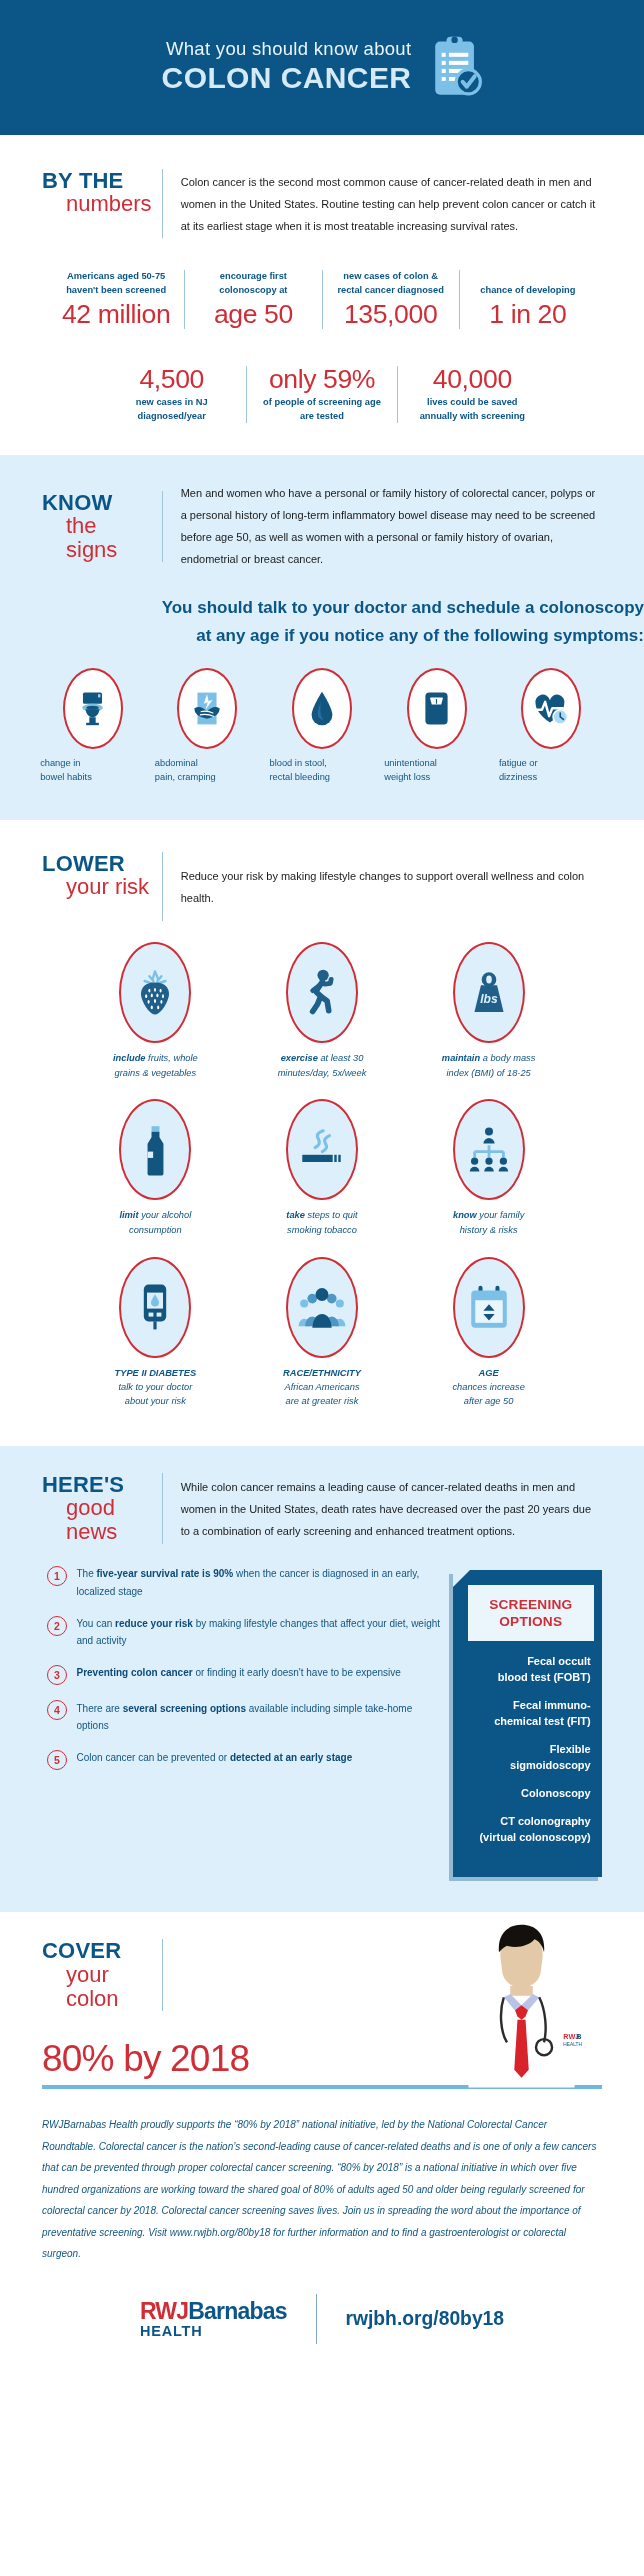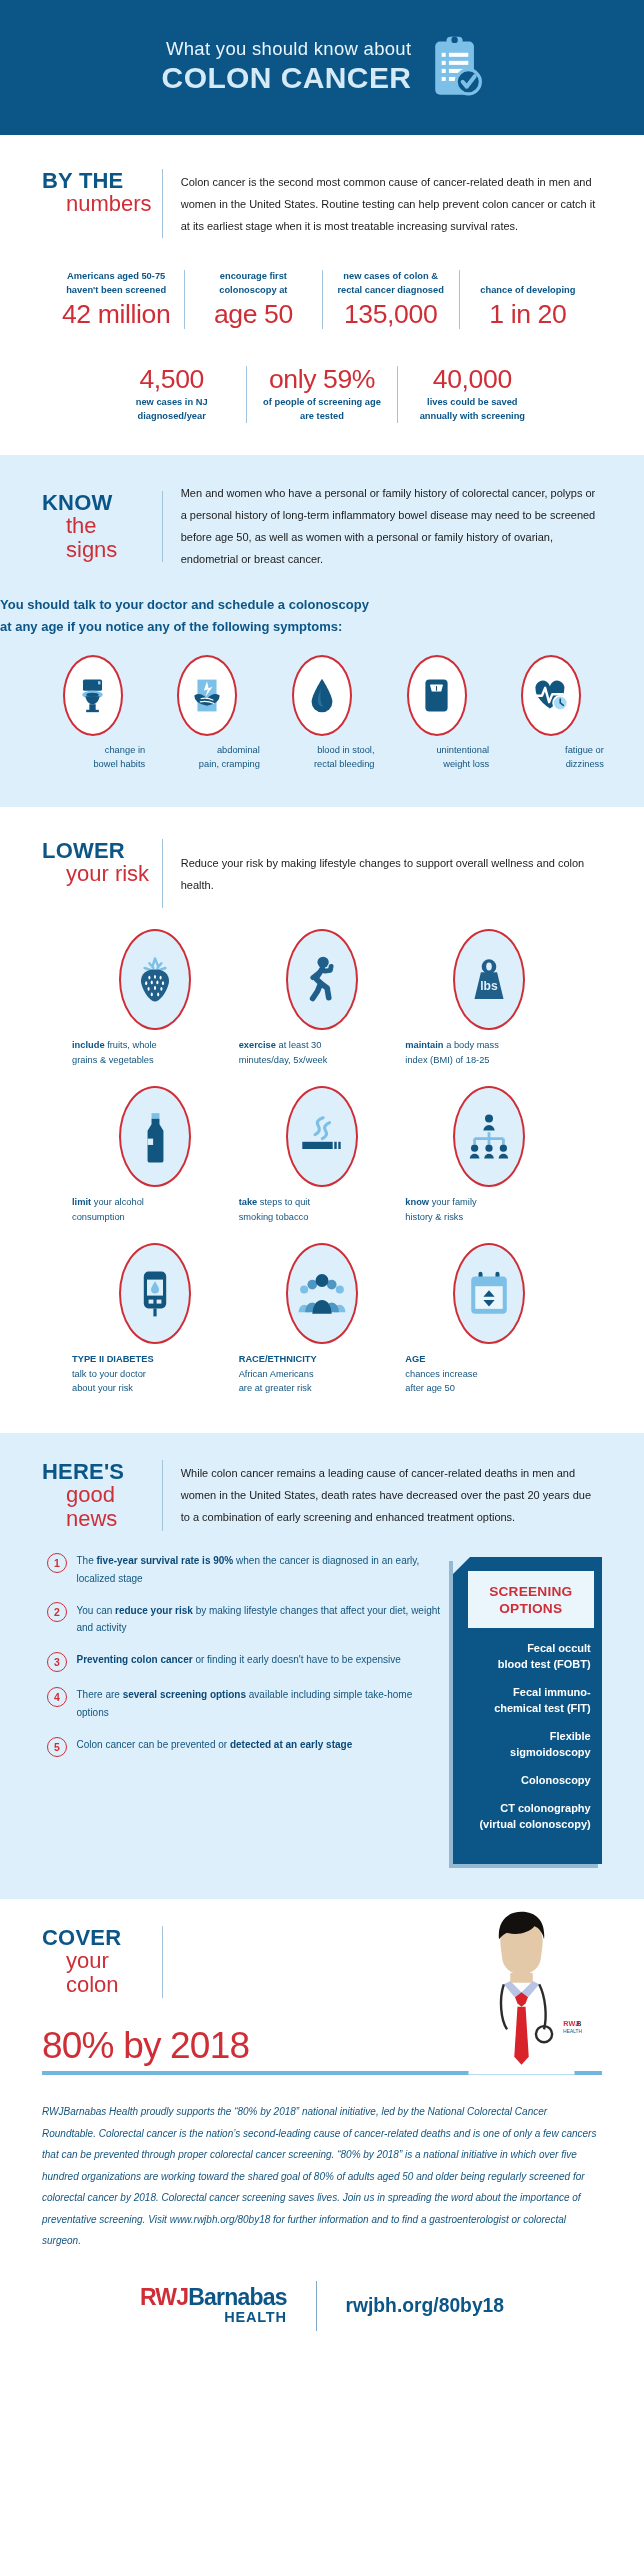--- a/index.html
+++ b/index.html
@@ -108,38 +108,38 @@
     margin-top: 2.4px;
     font-family: "Liberation Sans Narrow", "Liberation Sans", sans-serif;
   }
   .stat.flip .num { order: 2; margin-top: 2.4px; }
   .stat.flip .lbl { order: 1; margin-top: 0; margin-bottom: 1.6px; }
   .stat.flip { display: flex; flex-direction: column; }
 
   
   .panel-light { background: #ddeffb; padding: 27px 0 24px; }
   .lead {
-    text-align: left;
+    text-align: right;
     color: #0b5587;
     font-weight: bold;
-    font-size: 13px;
+    font-size: 17px;
     line-height: 1.65;
     margin-top: 24px;
     font-family: "Liberation Sans Narrow", "Liberation Sans", sans-serif;
   }
 
   
   .ovals {
     display: flex;
     justify-content: center;
     gap: 9.7px;
     margin-top: 17.7px;
     padding: 0 32px;
   }
-  .oval-item { width: 105px; text-align: right; }
+  .oval-item { width: 105px; text-align: left; }
   .oval {
     width: 60px; height: 81px;
     margin: 0 auto;
     border: 2.4px solid #cf2e37;
     border-radius: 50%;
     background: #ffffff;
     display: flex;
     align-items: center;
     justify-content: center;
   }
@@ -154,22 +154,23 @@
   
   .risk-grid {
     display: flex;
     flex-wrap: wrap;
     justify-content: center;
     padding: 0 72px;
     margin-top: 21px;
   }
   .risk-cell {
     width: 33.33%;
-    text-align: left;
+    text-align: center;
     margin-bottom: 19.3px;
+    font-style: italic;
   }
   .risk-oval {
     width: 72px; height: 101px;
     margin: 0 auto;
     border: 2.4px solid #cf2e37;
     border-radius: 50%;
     background: #ddeffb;
     display: flex; align-items: center; justify-content: center;
   }
   .risk-cap {
@@ -275,21 +276,21 @@
 
   
   .footer {
     display: flex;
     align-items: center;
     justify-content: center;
     gap: 29px;
     margin-top: 29px;
     padding-bottom: 32px;
   }
-  .logo { text-align: right; line-height: 1; }
+  .logo { line-height: 1; }
   .logo .l1 { font-size: 23px; font-weight: bold; letter-spacing: -0.8px; }
   .logo .rwj { color: #cf2e37; }
   .logo .barn { color: #0b5587; }
   .logo .l2 { font-size: 14.5px; font-weight: bold; color: #0b5587; letter-spacing: 0.8px; margin-top: 0.8px; }
   .footer-div { width: 0.8px; height: 50px; background: #7fa8c4; }
   .footer-url { font-size: 19.3px; font-weight: bold; color: #0b5587;
     font-family: "Liberation Sans Narrow", "Liberation Sans", sans-serif; }
 
   .spacer-sm { height: 19.3px; }
   .spacer-md { height: 32px; }

